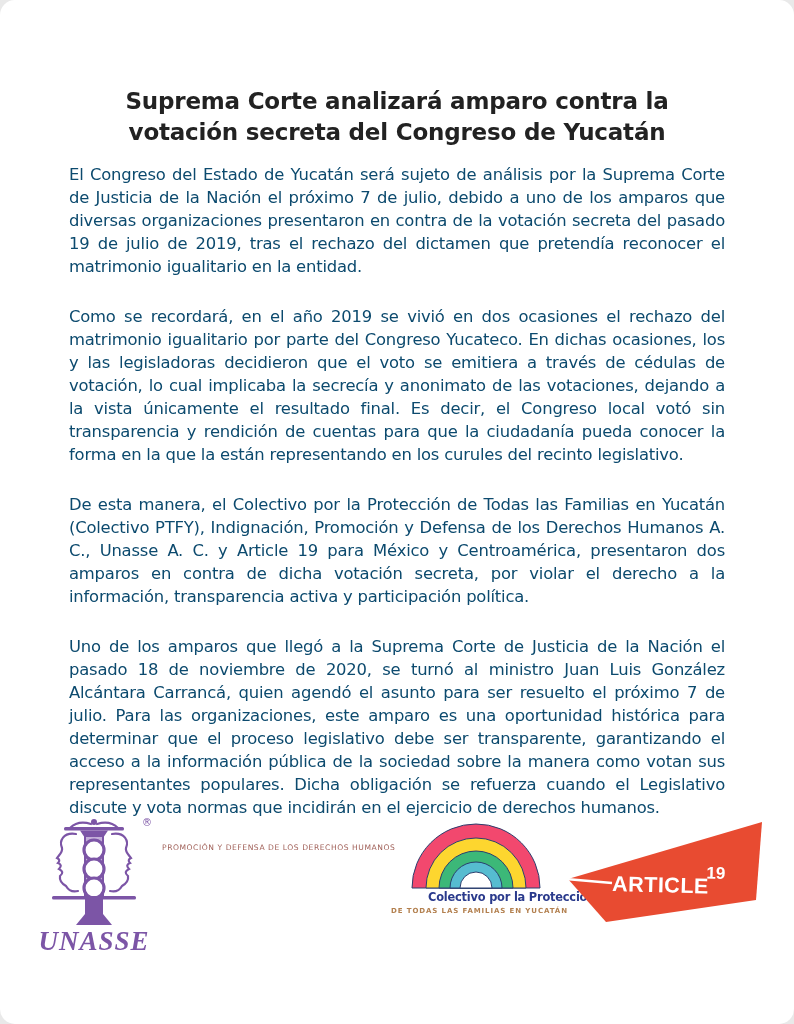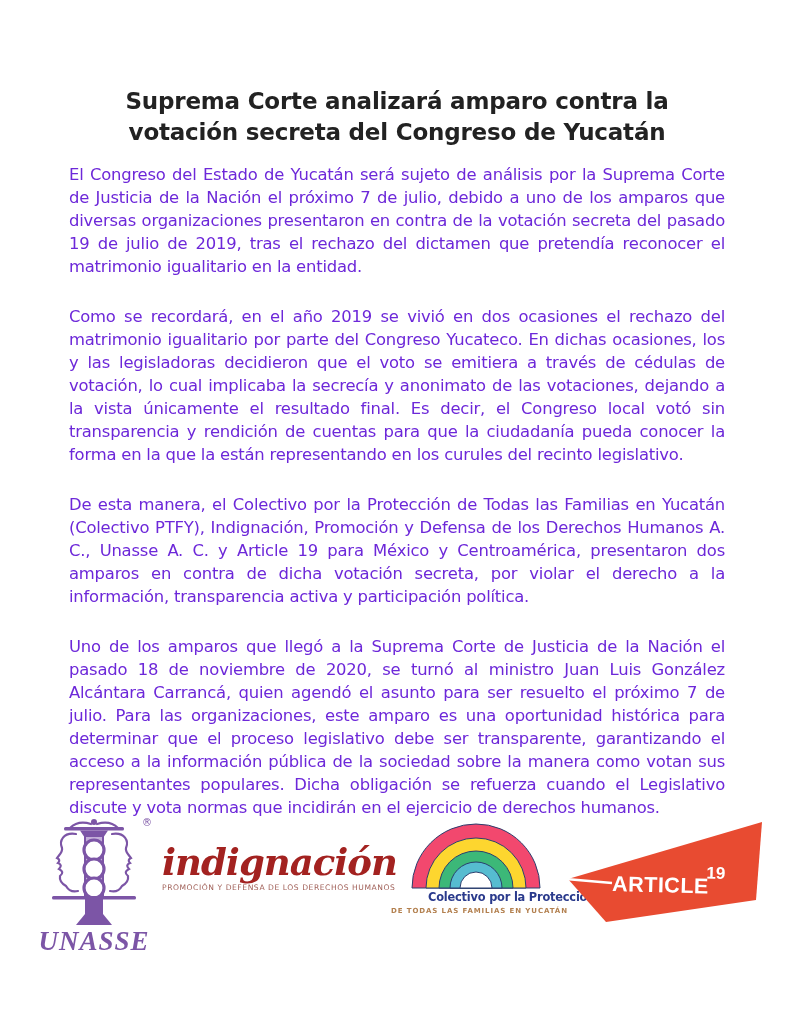--- a/index.html
+++ b/index.html
@@ -4,20 +4,21 @@
 <style>
   * { margin:0; padding:0; box-sizing:border-box; }
   html,body { background:#e9e9e9; }
   .page {
     position:relative;
     width:794px; height:1024px;
     margin:0 auto;
     background:#ffffff;
     font-family:"DejaVu Sans","Liberation Sans",sans-serif;
     overflow:hidden;
+    border-radius:15px;
   }
   .title {
     position:absolute;
     top:86px; left:50%;
     transform:translateX(-50%);
     width:660px;
     text-align:center;
     font-size:23px;
     font-weight:bold;
     line-height:31px;
@@ -86,21 +87,21 @@
   .a19-num  { font-family:"Liberation Sans","DejaVu Sans",sans-serif;
               font-weight:bold; font-size:17px; fill:#ffffff; }
 </style>
 </head>
 <body>
 
 <div class="page">
 
   <h1 class="title" style="color: rgb(34, 34, 34);">Suprema Corte analizará amparo contra la votación secreta del Congreso de Yucatán</h1>
 
-  <main class="body-text" style="color: #6d28d9;">
+  <main class="body-text" style="color: #0c4a6e;">
     <p>El Congreso del Estado de Yucatán será sujeto de análisis por la Suprema Corte de Justicia de la Nación el próximo 7 de julio, debido a uno de los amparos que diversas organizaciones presentaron en contra de la votación secreta del pasado 19 de julio de 2019, tras el rechazo del dictamen que pretendía reconocer el matrimonio igualitario en la entidad.</p>
     <p>Como se recordará, en el año 2019 se vivió en dos ocasiones el rechazo del matrimonio igualitario por parte del Congreso Yucateco. En dichas ocasiones, los y las legisladoras decidieron que el voto se emitiera a través de cédulas de votación, lo cual implicaba la secrecía y anonimato de las votaciones, dejando a la vista únicamente el resultado final. Es decir, el Congreso local votó sin transparencia y rendición de cuentas para que la ciudadanía pueda conocer la forma en la que la están representando en los curules del recinto legislativo.</p>
     <p>De esta manera, el Colectivo por la Protección de Todas las Familias en Yucatán (Colectivo PTFY), Indignación, Promoción y Defensa de los Derechos Humanos A. C., Unasse A. C. y Article 19 para México y Centroamérica, presentaron dos amparos en contra de dicha votación secreta, por violar el derecho a la información, transparencia activa y participación política.</p>
     <p>Uno de los amparos que llegó a la Suprema Corte de Justicia de la Nación el pasado 18 de noviembre de 2020, se turnó al ministro Juan Luis González Alcántara Carrancá, quien agendó el asunto para ser resuelto el próximo 7 de julio. Para las organizaciones, este amparo es una oportunidad histórica para determinar que el proceso legislativo debe ser transparente, garantizando el acceso a la información pública de la sociedad sobre la manera como votan sus representantes populares. Dicha obligación se refuerza cuando el Legislativo discute y vota normas que incidirán en el ejercicio de derechos humanos.</p>
   </main>
 
   <footer class="logos">
 
     <div class="logo logo-unasse" style="--unasse: #7c55a6;">
       <svg width="128" height="148" viewBox="0 0 128 148" style="--unasse-light: #c4afd9;">
@@ -127,21 +128,20 @@
 
         <path class="u-stroke" d="M46,24 C33,22 29,31 32,38 C33,42 29,45 27,48 Q31,50 28,53 Q33,55 29,59 Q35,62 30,66 Q29,72 36,76 Q40,83 48,81"></path>
 
         <path class="u-stroke" transform="translate(128 0) scale(-1 1)" d="M46,24 C33,22 29,31 32,38 C33,42 29,45 27,48 Q31,50 28,53 Q33,55 29,59 Q35,62 30,66 Q29,72 36,76 Q40,83 48,81"></path>
 
         <text class="u-word" x="64" y="140" text-anchor="middle">UNASSE</text>
       </svg>
     </div>
 
     <div class="logo logo-indignacion">
-      <div class="ind-word" style="color: rgb(163, 34, 32);">indignación</div>
       <div class="ind-tagline" style="color: rgb(160, 96, 88);">PROMOCIÓN Y DEFENSA DE LOS DERECHOS HUMANOS</div>
     </div>
 
     <div class="logo logo-colectivo">
       <svg class="rainbow" width="150" height="76" viewBox="0 0 150 76">
         <path d="M11,74 A64,64 0 0 1 139,74 Z" stroke="#2a3f6e" stroke-width="1" fill="#f2486e"></path>
         <path d="M25,74 A50,50 0 0 1 125,74 Z" stroke="#2a3f6e" stroke-width="1" fill="#fdd62f"></path>
         <path d="M38,74 A37,37 0 0 1 112,74 Z" stroke="#2a3f6e" stroke-width="1" fill="#3cb878"></path>
         <path d="M49,74 A26,26 0 0 1 101,74 Z" stroke="#2a3f6e" stroke-width="1" fill="#56bcd0"></path>
         <path d="M59,74 A16,16 0 0 1 91,74 Z" fill="#ffffff" stroke="#2a3f6e" stroke-width="1"></path>

